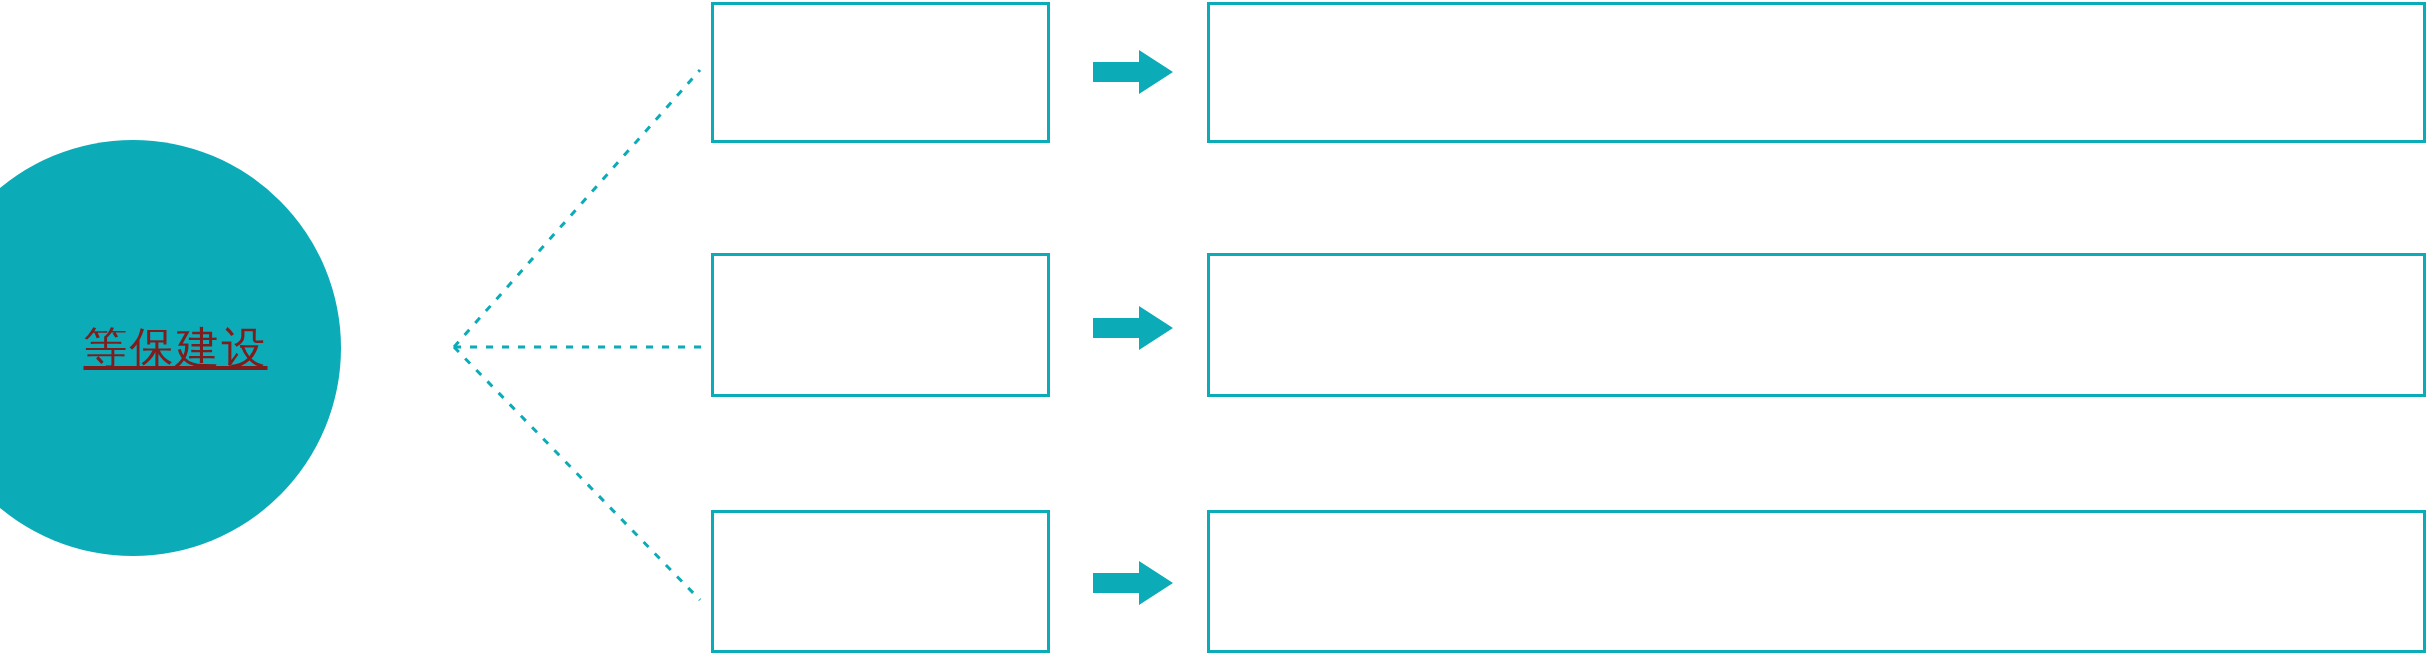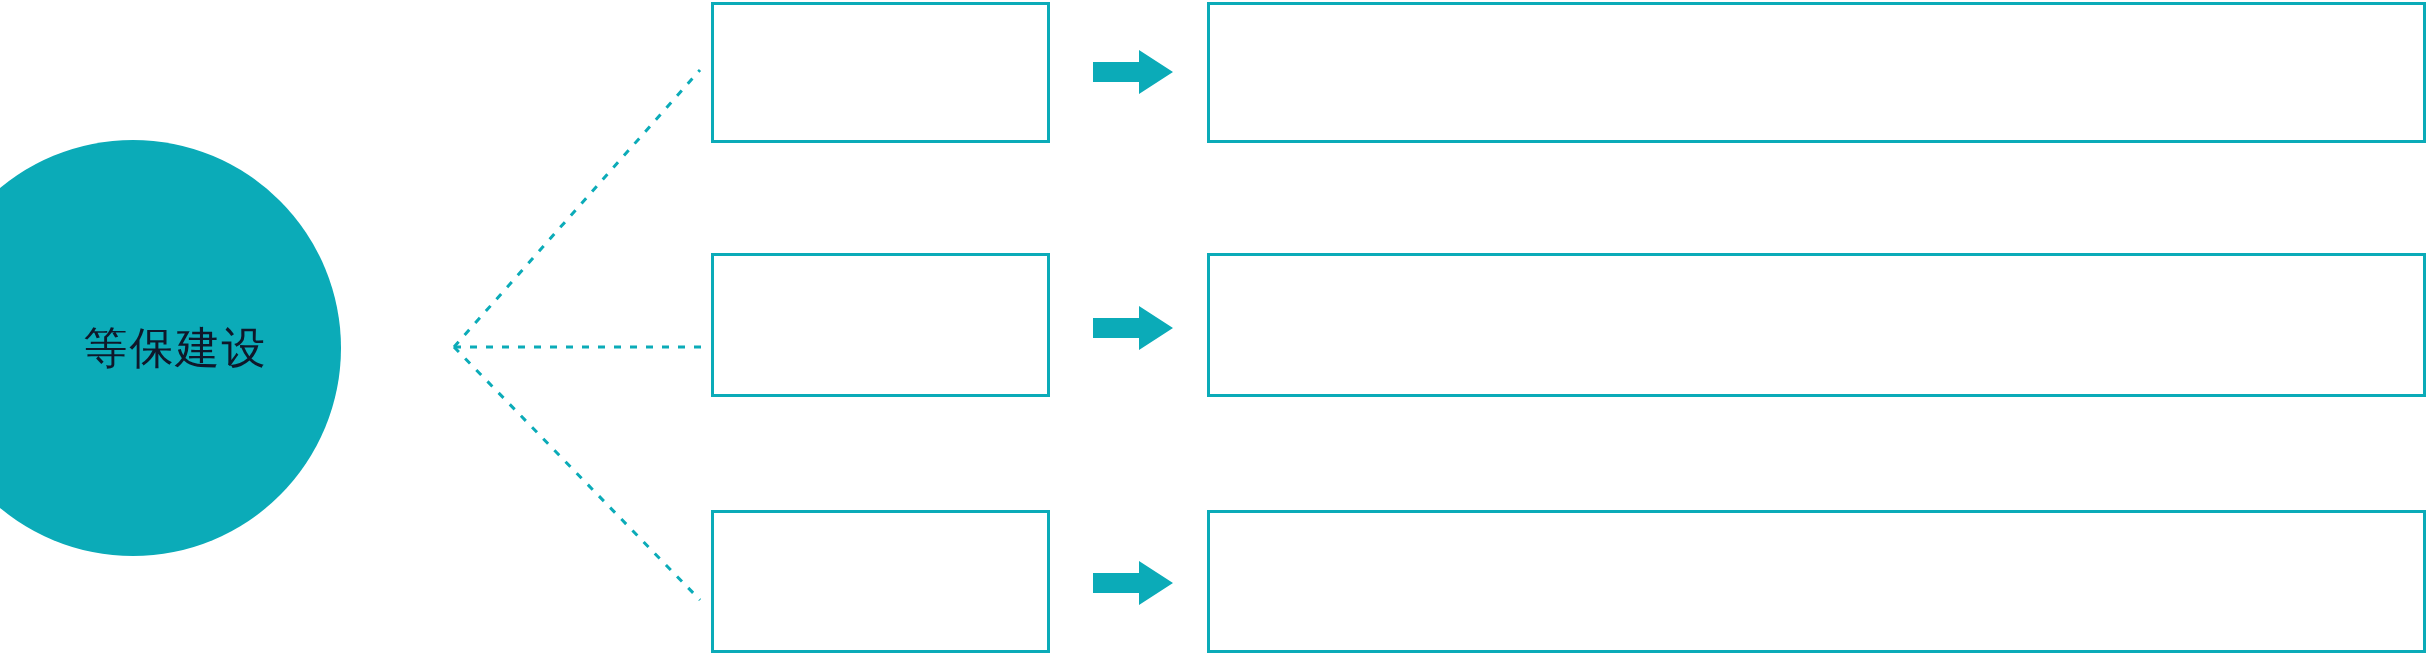--- a/index.html
+++ b/index.html
@@ -26,28 +26,29 @@
     height: 416px;
     border-radius: 50%;
     background: #0BABB8;
     display: flex;
     flex-direction: column;
     align-items: center;
     justify-content: center;
     box-sizing: border-box;
   }
   .hub-line {
-    color: #0f172a;
+    color: #7f1d1d;
     font-size: 44px;
     line-height: 1.32;
     letter-spacing: 2px;
     font-weight: 400;
     text-align: center;
     white-space: nowrap;
     padding-left: 85px;
+    text-decoration: underline;
   }
   
   .connectors {
     position: absolute;
     left: 0;
     top: 0;
     width: 2434px;
     height: 655px;
     pointer-events: none;
   }

